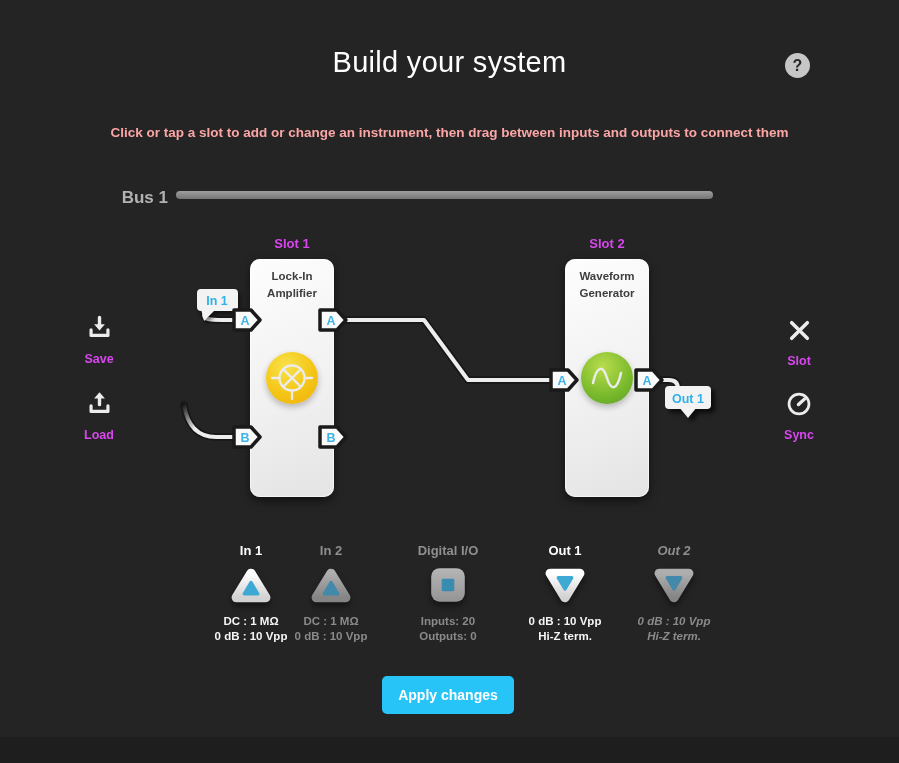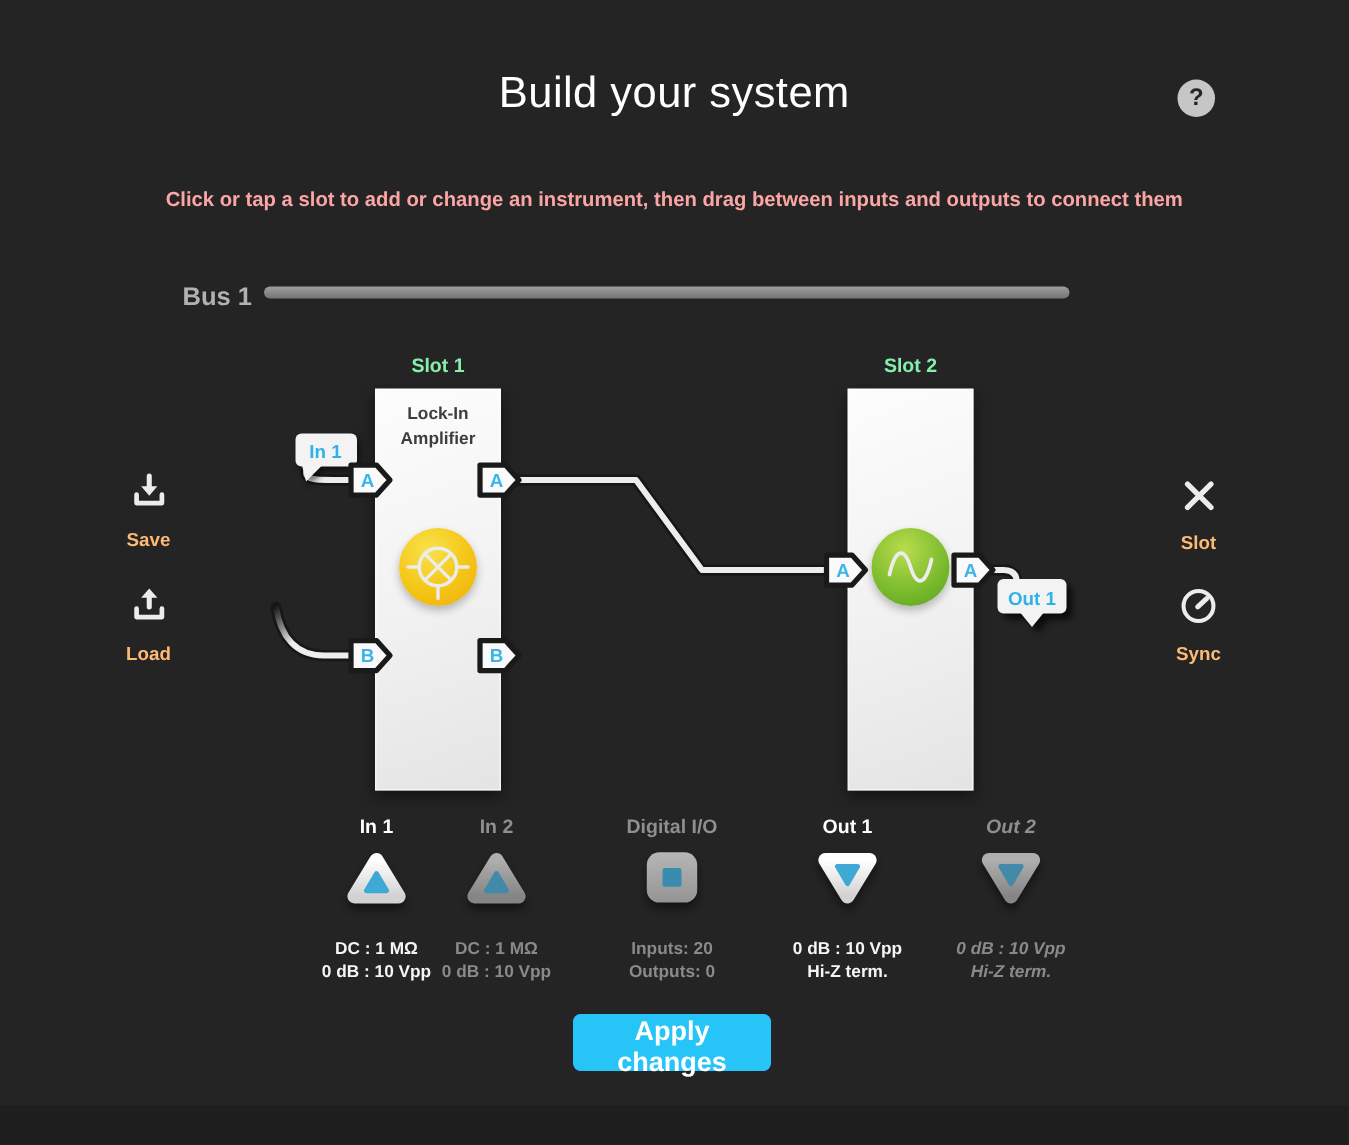--- a/index.html
+++ b/index.html
@@ -20,26 +20,26 @@
 
   
   .bus-label{position:absolute;top:188px;left:0;width:168px;text-align:right;
     color:#b2b2b2;font-size:17px;font-weight:600;}
   .bus-bar{position:absolute;left:176px;top:191px;width:537px;height:8px;border-radius:4px;
     background:linear-gradient(#9e9e9e,#757575);}
 
   
   .tool{position:absolute;width:52px;text-align:center;cursor:pointer;}
   .tool .t-icon{display:inline-block;height:27px;}
-  .tool .t-label{margin-top:7px;color:#fdba74;font-size:12.5px;font-weight:600;}
+  .tool .t-label{margin-top:7px;color:#d946ef;font-size:12.5px;font-weight:600;}
 
   
   .slot-label{position:absolute;top:236px;width:84px;text-align:center;
-    color:#86efac;font-size:13px;font-weight:600;}
-  .slot-card{position:absolute;top:259px;width:84px;height:268px;border-radius:0;
+    color:#d946ef;font-size:13px;font-weight:600;}
+  .slot-card{position:absolute;top:259px;width:84px;height:238px;border-radius:10px;
     background:linear-gradient(160deg,#fdfdfd 0%,#f1f1f1 55%,#e4e4e4 100%);
     box-shadow:0 4px 10px rgba(0,0,0,.5), inset 0 0 0 1px rgba(255,255,255,.55);
     cursor:pointer;}
   .instr-name{padding-top:9px;text-align:center;color:#3e3e3e;
     font-size:11.5px;font-weight:600;line-height:1.45;}
   .instr-icon{position:absolute;top:93px;left:50%;margin-left:-26px;width:52px;height:52px;
     border-radius:50%;display:flex;align-items:center;justify-content:center;
     box-shadow:0 3px 6px rgba(0,0,0,.25);}
   .icon-lockin{background:radial-gradient(circle at 38% 28%,#f9e24a 0%,#f4c516 55%,#eeae0d 100%);}
   .icon-wave{background:radial-gradient(circle at 42% 28%,#b9dc4c 0%,#79ba2c 60%,#5a9e20 100%);}
@@ -57,26 +57,26 @@
   .tag-body{fill:#f3f3f3;}
   .tag-text{fill:#2fb1ea;font-size:12.5px;font-weight:700;text-anchor:middle;
     font-family:"Liberation Sans",sans-serif;}
 
   
   .io-col{position:absolute;top:543px;width:110px;text-align:center;}
   .io-label{font-size:13px;font-weight:700;color:#ffffff;}
   .io-col.inactive .io-label{color:#8f8f8f;}
   .io-icon{margin-top:8px;height:42px;}
   .io-icon svg{filter:drop-shadow(0 4px 3px rgba(0,0,0,.45));cursor:pointer;}
-  .io-specs{margin-top:18px;font-size:11.5px;font-weight:600;color:#f5f5f5;line-height:15px;}
+  .io-specs{margin-top:6px;font-size:11.5px;font-weight:600;color:#f5f5f5;line-height:15px;}
   .io-col.inactive .io-specs{color:#8a8a8a;}
 
   
   .apply-btn{position:absolute;left:382px;top:676px;width:132px;height:38px;border:none;
-    border-radius:5px;background:#27c4f7;color:#ffffff;font-size:18px;font-weight:600;
+    border-radius:5px;background:#27c4f7;color:#ffffff;font-size:14px;font-weight:600;
     font-family:"Liberation Sans",sans-serif;cursor:pointer;}
 
   .glyph-stroke{fill:none;stroke:#ececec;stroke-width:2.6;stroke-linecap:round;}
 </style>
 </head>
 <body>
 
 <div class="screen">
   <div class="bottom-band"></div>
 
@@ -139,20 +139,24 @@
     <div class="instr-icon icon-lockin">
       <svg width="46" height="46" viewBox="-23 -23 46 46">
         <circle cx="0" cy="0" r="12.5" class="glyph-stroke" style="stroke-width:2.3"></circle>
         <path d="M-8.6 -8.6 L8.6 8.6 M8.6 -8.6 L-8.6 8.6" class="glyph-stroke" style="stroke-width:2.3"></path>
         <path d="M-20 0 H-12.5 M12.5 0 H20 M0 12.5 V21" class="glyph-stroke" style="stroke-width:2.3"></path>
       </svg>
     </div>
   </div>
 
   <div class="slot-card" style="left:565px;">
+    <div class="instr-name">
+      <div>Waveform</div>
+      <div>Generator</div>
+    </div>
     <div class="instr-icon icon-wave">
       <svg width="46" height="46" viewBox="-23 -23 46 46">
         <path d="M-14 5 C-10 -13 -4 -13 0 0 C4 13 10 13 14 -5" class="glyph-stroke" style="stroke-width:2.5"></path>
       </svg>
     </div>
   </div>
 
   <svg class="overlay" viewBox="0 0 899 763">
     <defs>
       <linearGradient id="wireFade" gradientUnits="userSpaceOnUse" x1="184" y1="404" x2="216" y2="437">

